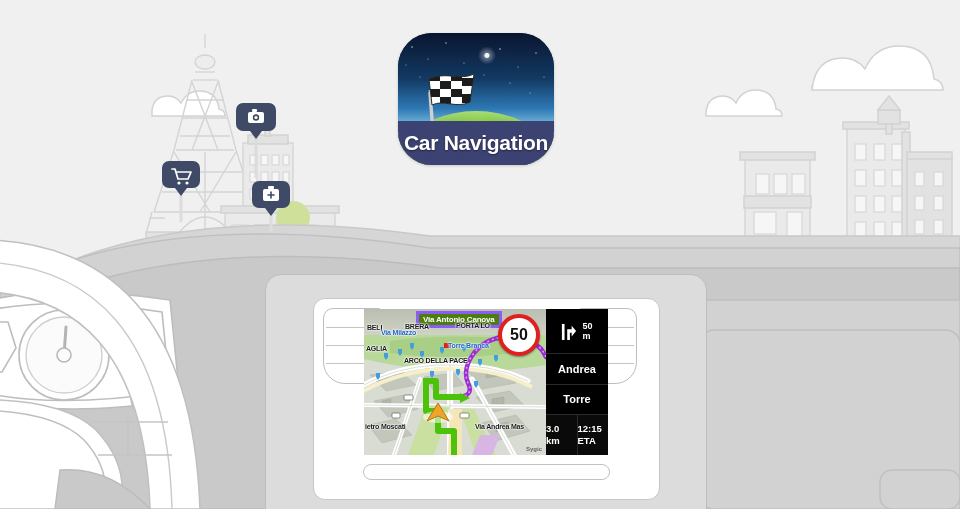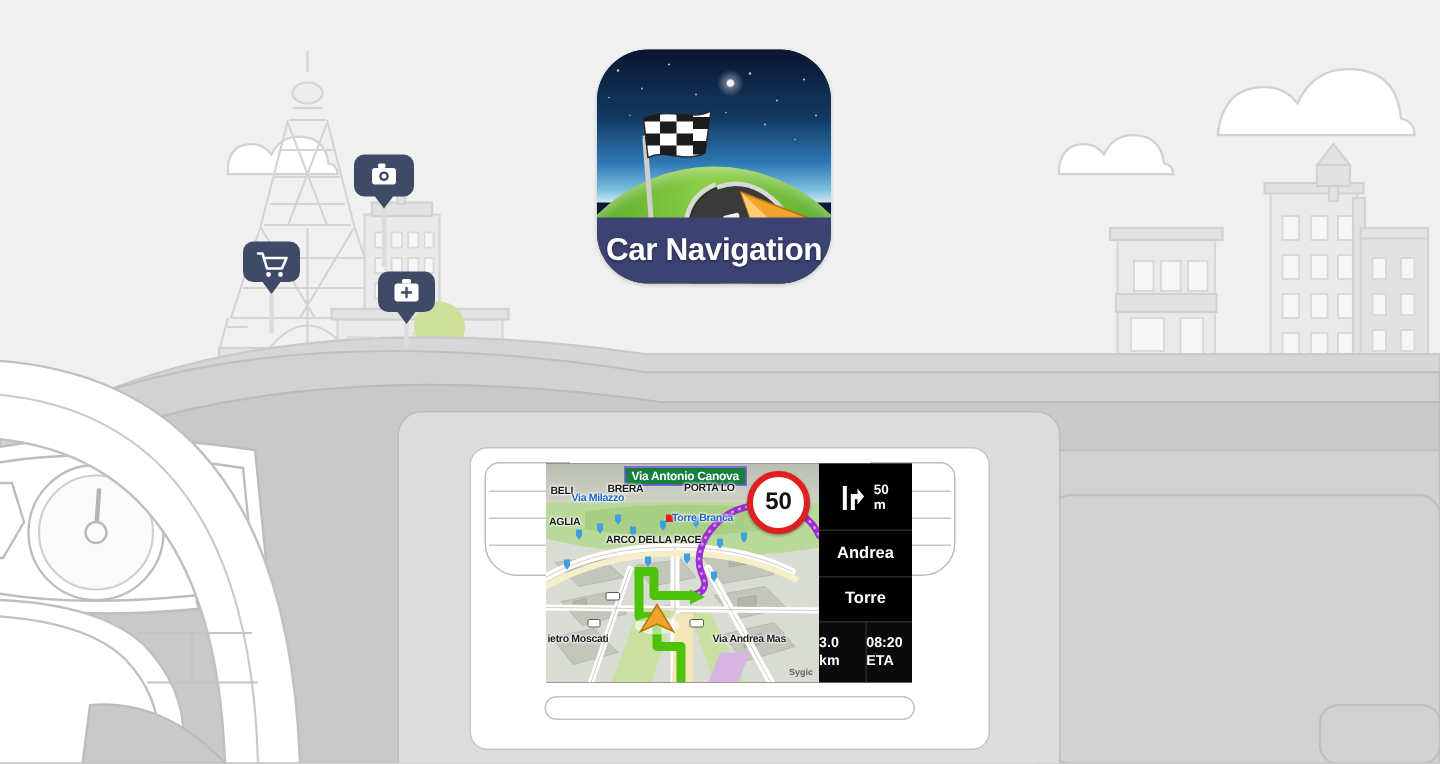--- a/index.html
+++ b/index.html
@@ -6,21 +6,21 @@
   body{
     width:960px;height:509px;overflow:hidden;position:relative;
     background:#f0f0f0;
     font-family:"Liberation Sans", sans-serif;
   }
   .stage{position:absolute;left:0;top:0;width:960px;height:509px;overflow:hidden;background:#f0f0f0;}
   .layer{position:absolute;left:0;top:0;width:960px;height:509px;}
 
   
   .app-icon{
-    position:absolute;left:398px;top:33px;width:156px;height:156px;
+    position:absolute;left:398px;top:33px;width:156px;height:132px;
     border-radius:34px;overflow:hidden;
     box-shadow:0 1px 3px rgba(0,0,0,.18);
     background:#0b1a33;
   }
   .icon-sky{
     position:absolute;left:0;top:0;width:156px;height:102px;
     background:
       radial-gradient(circle at 57% 22%, rgba(255,255,255,.95) 0 2px, rgba(255,255,255,.35) 3px, rgba(255,255,255,0) 9px),
       linear-gradient(180deg,#0a1530 0%, #123a63 45%, #2d78b4 74%, #7fc0e0 92%, #cfe8f2 100%);
   }
@@ -78,22 +78,22 @@
   .side-btn{flex:1;font-size:11px;font-weight:bold;}
   .side-stats{height:40px;display:flex;border-top:1px solid #2b2b2b;}
   .stat{
     flex:1;color:#fff;display:flex;flex-direction:column;align-items:flex-start;justify-content:center;
     font-size:9.5px;font-weight:bold;line-height:12px;
   }
   .stat+.stat{border-left:1px solid #2b2b2b;}
 
   
   .map-label{
-    position:absolute;background:#15803d;color:#fff;font-size:8px;font-weight:bold;
-    padding:1px 4px;border:1px solid #8b5cf6;white-space:nowrap;letter-spacing:-.2px;
+    position:absolute;background:#4d7c0f;color:#fff;font-size:8px;font-weight:bold;
+    padding:1px 4px;border:3px solid #8b5cf6;white-space:nowrap;letter-spacing:-.2px;
   }
   .map-text{
     position:absolute;color:#1a1a1a;font-size:7px;font-weight:bold;white-space:nowrap;
     text-shadow:0 0 2px #fff,0 0 2px #fff,0 0 2px #fff;letter-spacing:-.2px;
   }
   .map-text.blue{color:#1f63c8;}
   .speed-sign{
     position:absolute;right:6px;top:5px;width:34px;height:34px;border-radius:50%;
     background:#fff;border:4px solid #e02020;
     display:flex;align-items:center;justify-content:center;
@@ -527,20 +527,20 @@
 
       <div class="side-cell side-btn">Andrea</div>
       <div class="side-cell side-btn">Torre</div>
 
       <div class="side-stats">
         <div class="stat">
           <span>3.0</span>
           <span>km</span>
         </div>
         <div class="stat">
-          <span>08:20</span>
+          <span>12:15</span>
           <span>ETA</span>
         </div>
       </div>
     </div>
   </div>
 
 </div>
 
 </body></html>

